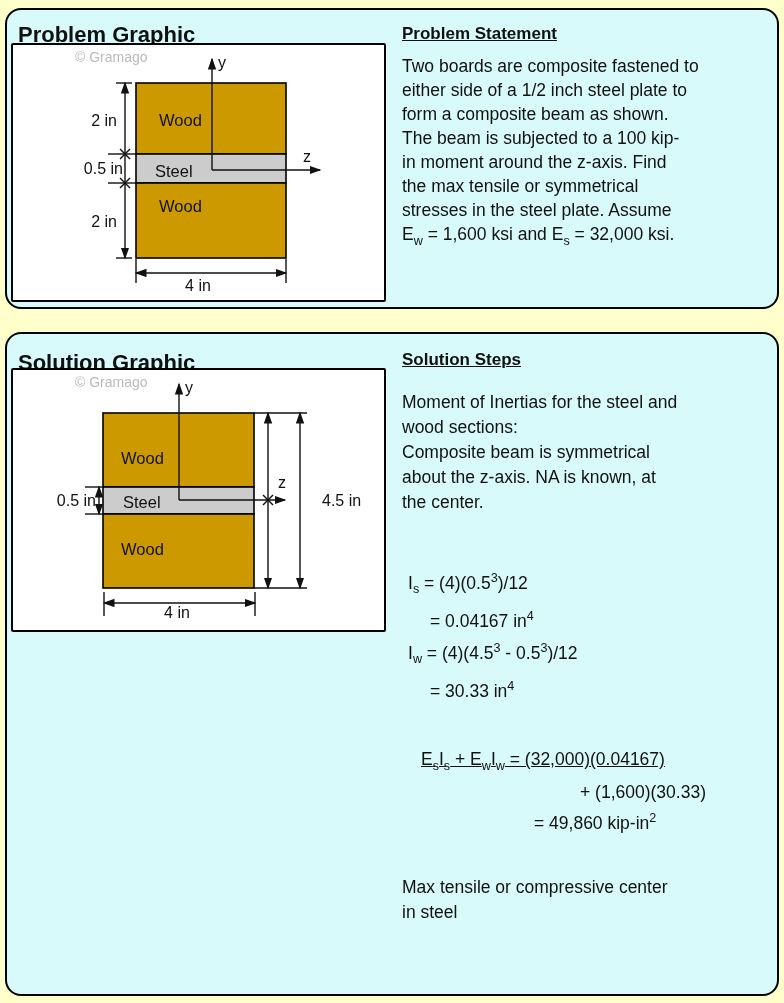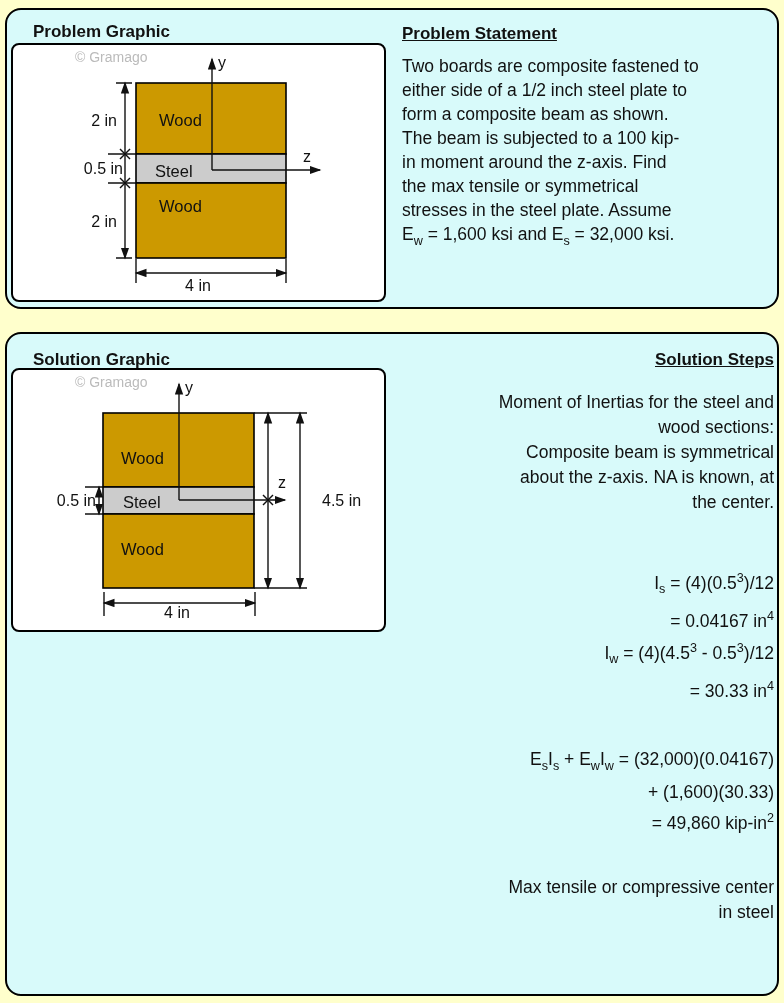--- a/index.html
+++ b/index.html
@@ -13,30 +13,30 @@
   }
   #page{position:absolute;left:0;top:0;width:784px;height:1003px;}
   .panel{
     position:absolute;left:5px;width:774px;
     background:#D8FAFA;
     border:2px solid #000;
     border-radius:16px;
     box-sizing:border-box;
   }
   #problem-panel{top:8px;height:301px;}
-  #solution-panel{top:332px;height:664px;text-align:right;}
+  #solution-panel{top:332px;height:664px;}
   .panel-title{
-    position:absolute;left:26px;top:12px;
-    font-size:17px;font-weight:bold;white-space:nowrap;
+    position:absolute;left:11px;top:12px;
+    font-size:22px;font-weight:bold;white-space:nowrap;
   }
   #solution-panel .panel-title{top:16px;}
   .graphic-box{
     position:absolute;left:4px;
     width:375px;background:#fff;
-    border:2px solid #000;border-radius:8px;
+    border:2px solid #000;border-radius:2px;
     box-sizing:border-box;overflow:hidden;
   }
   #problem-box{top:33px;height:259px;}
   #solution-box{top:34px;height:264px;}
   .graphic-box svg{position:absolute;left:0;top:0;}
   .col{
     position:absolute;left:395px;width:372px;
   }
   #statement-col{top:14px;}
   #steps-col{top:16px;}
@@ -51,21 +51,21 @@
   .para.mb-big{margin-bottom:50px;}
   .eq-inertia .ln{line-height:27px;}
   .eq-inertia{margin-bottom:41px;}
   .eq-combined .ln{line-height:26px;}
   .eq-combined{margin-bottom:39px;}
   .para3{margin-bottom:7px;}
   .eq-stress .ln{line-height:26px;}
   .eq-stress{margin-bottom:26px;}
   .i6{padding-left:6px;}
   .i18{padding-left:18px;}
-  .i19{padding-left:19px;}
+  .i19{padding-left:19px;text-decoration:underline;}
   .i28{padding-left:28px;}
   .i66{padding-left:66px;}
   .i132{padding-left:132px;}
   .i178{padding-left:178px;}
   sub{font-size:72%;}
   sup{font-size:72%;}
   svg text{font-family:"Liberation Sans","DejaVu Sans",sans-serif;fill:#111;}
   .dia-label{font-size:16.5px;}
   .dim-label{font-size:16px;}
   .axis-label{font-size:16px;}

